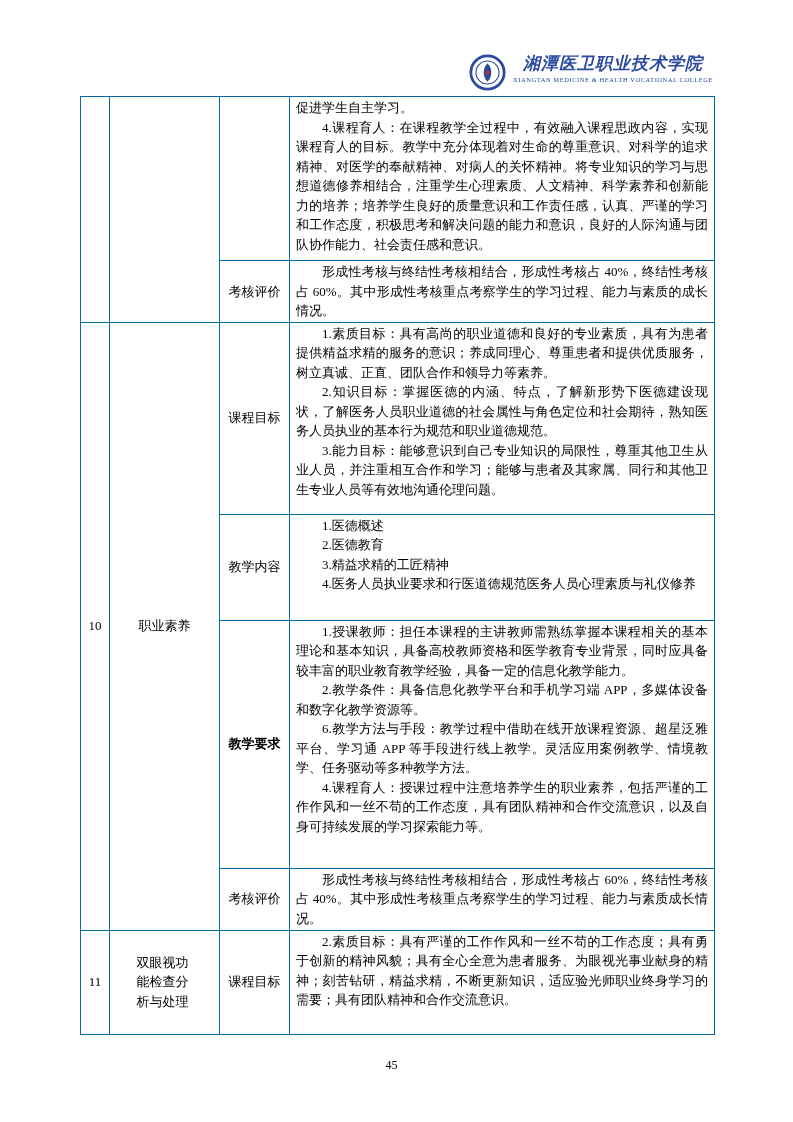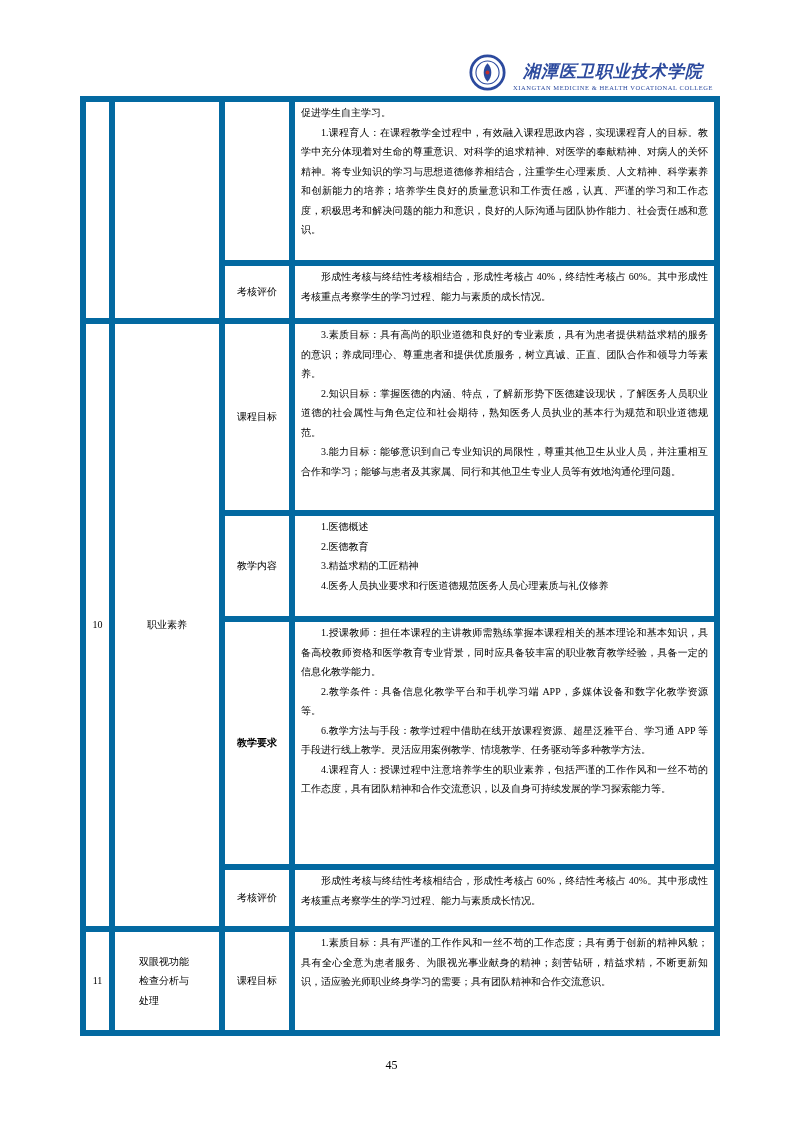--- a/index.html
+++ b/index.html
@@ -7,40 +7,40 @@
   body {
     width: 793px; height: 1122px; background: #ffffff;
     font-family: "Liberation Serif", "DejaVu Serif", serif;
     color: #000;
   }
   .page { position: relative; width: 793px; height: 1122px; overflow: hidden; background: #fff; }
 
   
   .header {
     position: absolute; top: 54px; left: 0; width: 713px;
-    display: flex; justify-content: flex-end; align-items: flex-end; gap: 7px;
+    display: flex; justify-content: flex-end; align-items: flex-start; gap: 7px;
   }
   .logo-circle { width: 37px; height: 37px; flex: 0 0 auto; }
   .college { display: flex; flex-direction: column; align-items: center; }
   .college-cn {
     font-size: 17px; font-weight: bold; font-style: italic;
     color: #2c4a9e; letter-spacing: 1px; line-height: 20px; white-space: nowrap;
   }
   .college-en {
     font-size: 6.5px; color: #2c4a9e; letter-spacing: 0.55px; margin-top: 2px; white-space: nowrap;
   }
 
   
   .doc-table {
     position: absolute; left: 80px; top: 96px; width: 634px;
     border-collapse: collapse; table-layout: fixed;
   }
   .doc-table td {
-    border: 6px solid #0369a1;
-    font-size: 10px; line-height: 19.5px;
+    border: 1px solid #0369a1;
+    font-size: 13px; line-height: 19.5px;
     vertical-align: top; padding: 1px 6px;
   }
   .doc-table col.c1 { width: 29px; }
   .doc-table col.c2 { width: 110px; }
   .doc-table col.c3 { width: 70px; }
   .doc-table col.c4 { width: 425px; }
   td.num, td.course, td.label {
     text-align: center; vertical-align: middle; padding: 2px 3px;
   }
   .course-inner { display: inline-block; max-width: 56px; text-align: left; }
@@ -90,36 +90,36 @@
         <col class="c4">
     </colgroup>
     <tbody>
 
       <tr>
         <td class="num" rowspan="2"></td>
         <td class="course" rowspan="2"></td>
         <td class="label h-a"></td>
         <td class="content">
           <p>促进学生自主学习。</p>
-          <p class="ind">1.课程育人：在课程教学全过程中，有效融入课程思政内容，实现课程育人的目标。教学中充分体现着对生命的尊重意识、对科学的追求精神、对医学的奉献精神、对病人的关怀精神。将专业知识的学习与思想道德修养相结合，注重学生心理素质、人文精神、科学素养和创新能力的培养；培养学生良好的质量意识和工作责任感，认真、严谨的学习和工作态度，积极思考和解决问题的能力和意识，良好的人际沟通与团队协作能力、社会责任感和意识。</p>
+          <p class="ind">4.课程育人：在课程教学全过程中，有效融入课程思政内容，实现课程育人的目标。教学中充分体现着对生命的尊重意识、对科学的追求精神、对医学的奉献精神、对病人的关怀精神。将专业知识的学习与思想道德修养相结合，注重学生心理素质、人文精神、科学素养和创新能力的培养；培养学生良好的质量意识和工作责任感，认真、严谨的学习和工作态度，积极思考和解决问题的能力和意识，良好的人际沟通与团队协作能力、社会责任感和意识。</p>
         </td>
       </tr>
       <tr>
         <td class="label h-b">考核评价</td>
         <td class="content">
           <p class="ind">形成性考核与终结性考核相结合，形成性考核占 40%，终结性考核占 60%。其中形成性考核重点考察学生的学习过程、能力与素质的成长情况。</p>
         </td>
       </tr>
 
       <tr>
         <td class="num" rowspan="4">10</td>
         <td class="course" rowspan="4">职业素养</td>
         <td class="label h-cg">课程目标</td>
         <td class="content">
-          <p class="ind">3.素质目标：具有高尚的职业道德和良好的专业素质，具有为患者提供精益求精的服务的意识；养成同理心、尊重患者和提供优质服务，树立真诚、正直、团队合作和领导力等素养。</p>
+          <p class="ind">1.素质目标：具有高尚的职业道德和良好的专业素质，具有为患者提供精益求精的服务的意识；养成同理心、尊重患者和提供优质服务，树立真诚、正直、团队合作和领导力等素养。</p>
           <p class="ind">2.知识目标：掌握医德的内涵、特点，了解新形势下医德建设现状，了解医务人员职业道德的社会属性与角色定位和社会期待，熟知医务人员执业的基本行为规范和职业道德规范。</p>
           <p class="ind">3.能力目标：能够意识到自己专业知识的局限性，尊重其他卫生从业人员，并注重相互合作和学习；能够与患者及其家属、同行和其他卫生专业人员等有效地沟通伦理问题。</p>
         </td>
       </tr>
       <tr>
         <td class="label h-jx">教学内容</td>
         <td class="content">
           <p class="ind">1.医德概述</p>
           <p class="ind">2.医德教育</p>
           <p class="ind">3.精益求精的工匠精神</p>
@@ -142,21 +142,21 @@
         </td>
       </tr>
 
       <tr>
         <td class="num">11</td>
         <td class="course">
           <span class="course-inner">双眼视功能检查分析与处理</span>
         </td>
         <td class="label h-11">课程目标</td>
         <td class="content">
-          <p class="ind">1.素质目标：具有严谨的工作作风和一丝不苟的工作态度；具有勇于创新的精神风貌；具有全心全意为患者服务、为眼视光事业献身的精神；刻苦钻研，精益求精，不断更新知识，适应验光师职业终身学习的需要；具有团队精神和合作交流意识。</p>
+          <p class="ind">2.素质目标：具有严谨的工作作风和一丝不苟的工作态度；具有勇于创新的精神风貌；具有全心全意为患者服务、为眼视光事业献身的精神；刻苦钻研，精益求精，不断更新知识，适应验光师职业终身学习的需要；具有团队精神和合作交流意识。</p>
         </td>
       </tr>
 
     </tbody>
   </table>
 
   <div class="page-number">45</div>
 
 </div>
 

